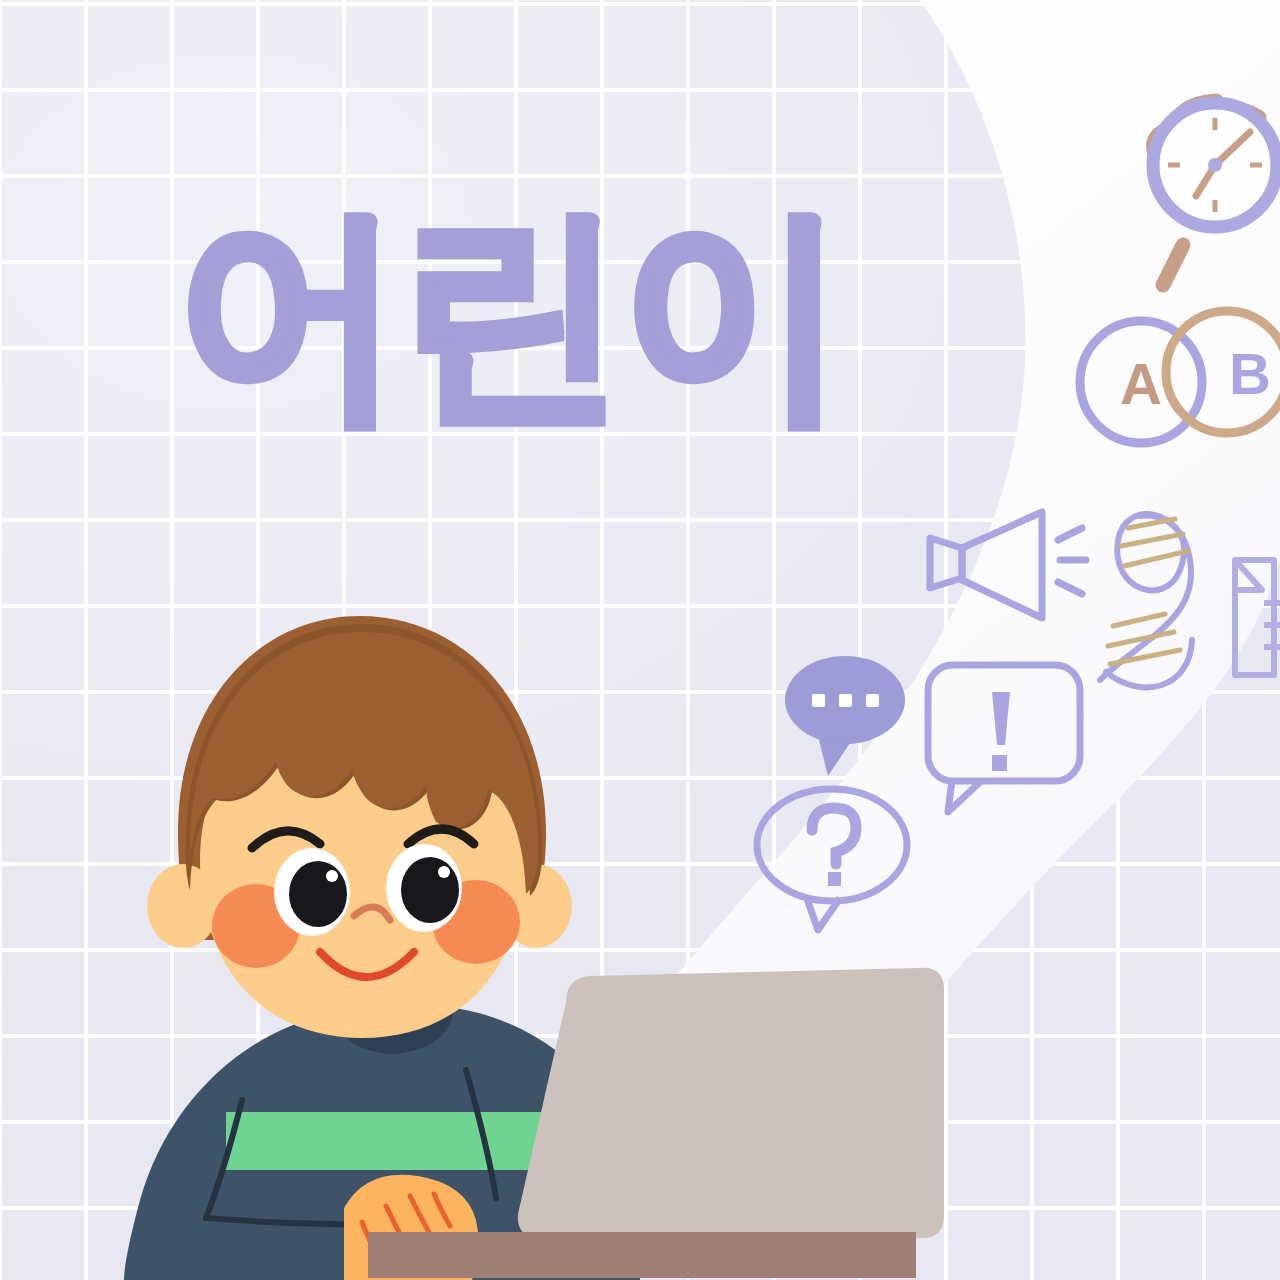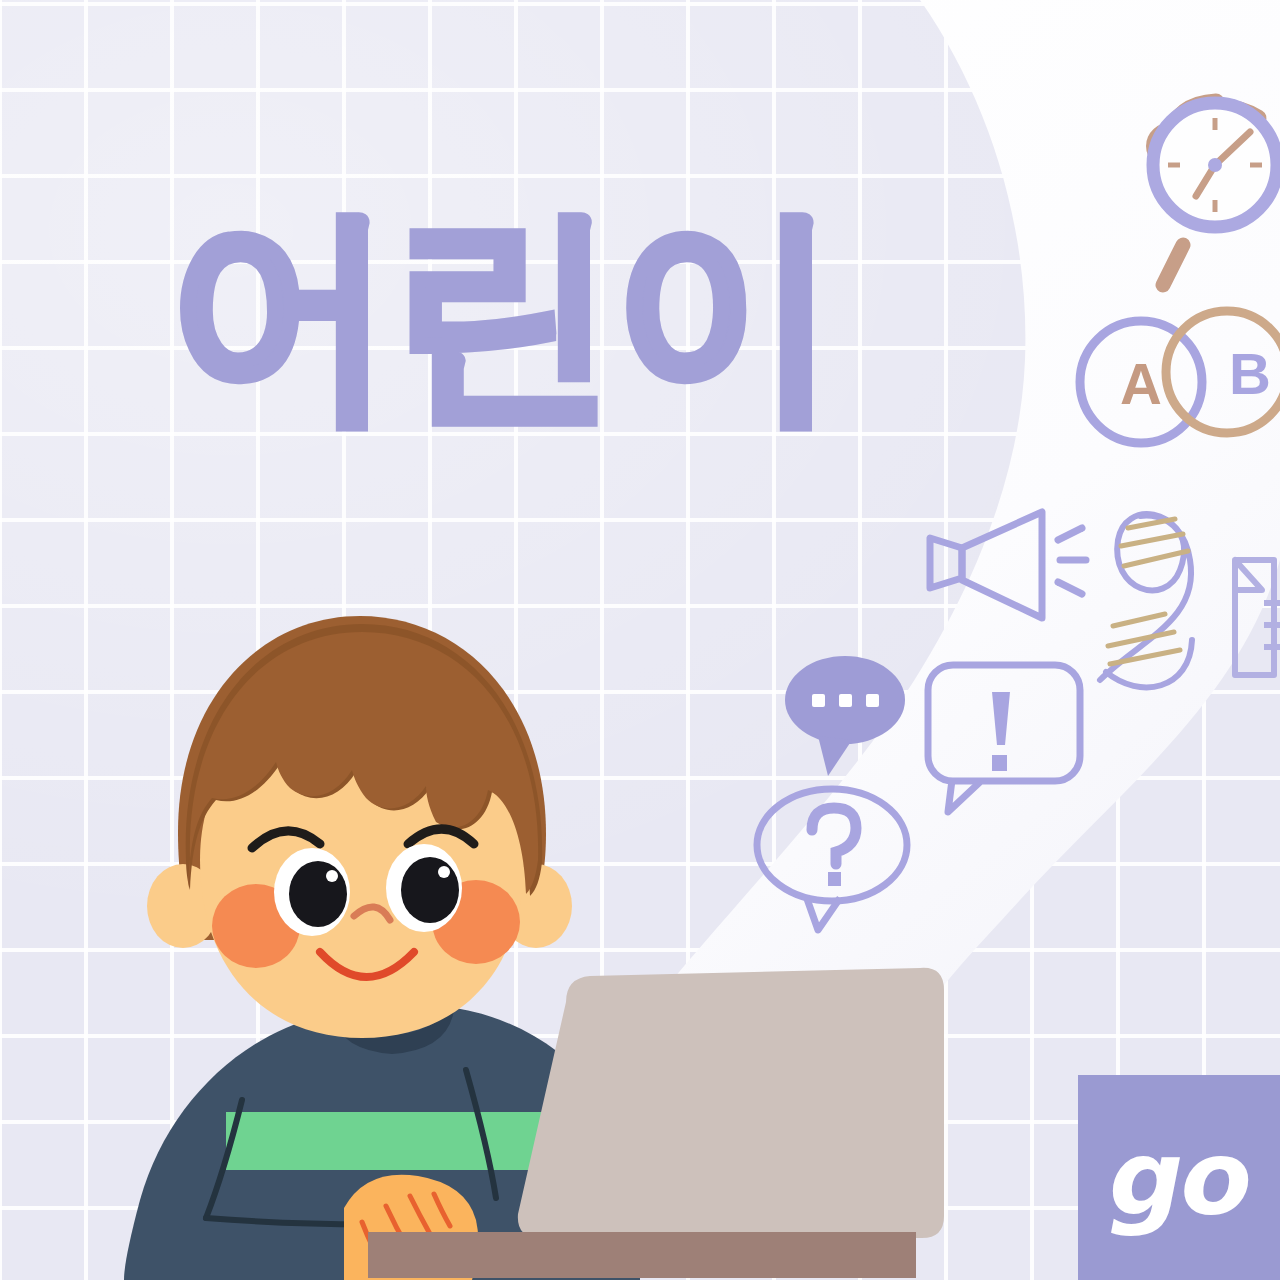--- a/index.html
+++ b/index.html
@@ -33,21 +33,21 @@
   
   .swoosh{position:absolute;top:0;left:620px;width:660px;height:1020px;}
 
   
   .subtitle{
     position:absolute;left:166px;top:134px;
     font-size:49px;font-weight:500;letter-spacing:-1px;
     color:#70737f;white-space:nowrap;
   }
   .headline1{
-    position:absolute;left:168px;top:198px;
+    position:absolute;left:176px;top:198px;
     font-size:228px;line-height:1;font-weight:700;
     letter-spacing:-6px;color:#a2a0d7;white-space:nowrap;
     -webkit-text-stroke:9px #a2a0d7;
   }
   .headline2{
     position:absolute;left:160px;top:402px;
     font-size:228px;line-height:1;font-weight:700;
     letter-spacing:-6px;color:#a98a7a;white-space:nowrap;
     -webkit-text-stroke:13px #a98a7a;
   }
@@ -236,17 +236,14 @@
       <path d="M434 1194 q8 18 16 32" stroke="#e8622f" stroke-width="5" fill="none" stroke-linecap="round"></path>
     </g>
 
     <g>
       <path d="M566 1002 q0 -24 24 -26 L920 968 q24 -2 24 22 L944 1216
                q0 22 -22 22 L540 1238 q-24 0 -22 -24 Z" fill="#cdc1bb"></path>
       <rect x="368" y="1232" width="548" height="46" fill="#9e8077"></rect>
     </g>
   </svg>
 
-  <div class="logo-tile">
-    <div class="logo-text">go</div>
-  </div>
 
 </div>
 
 </body></html>

